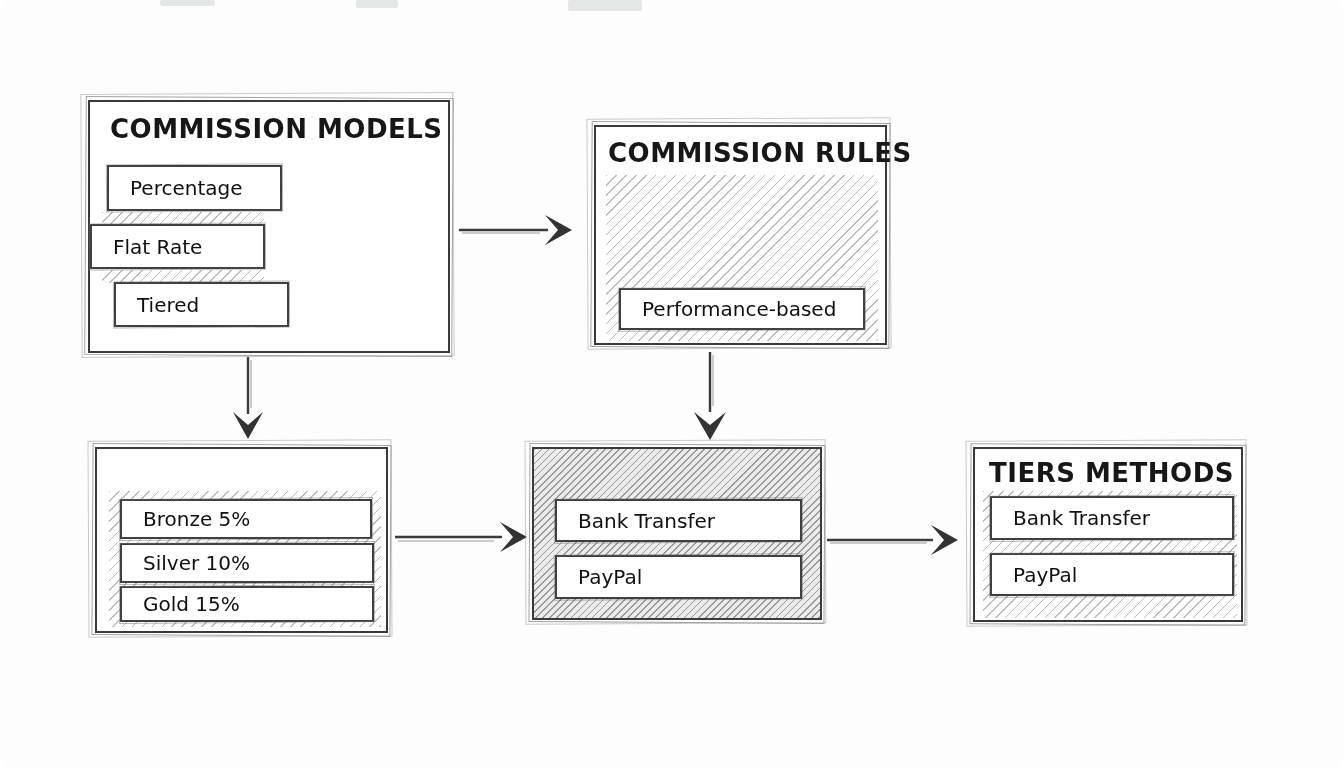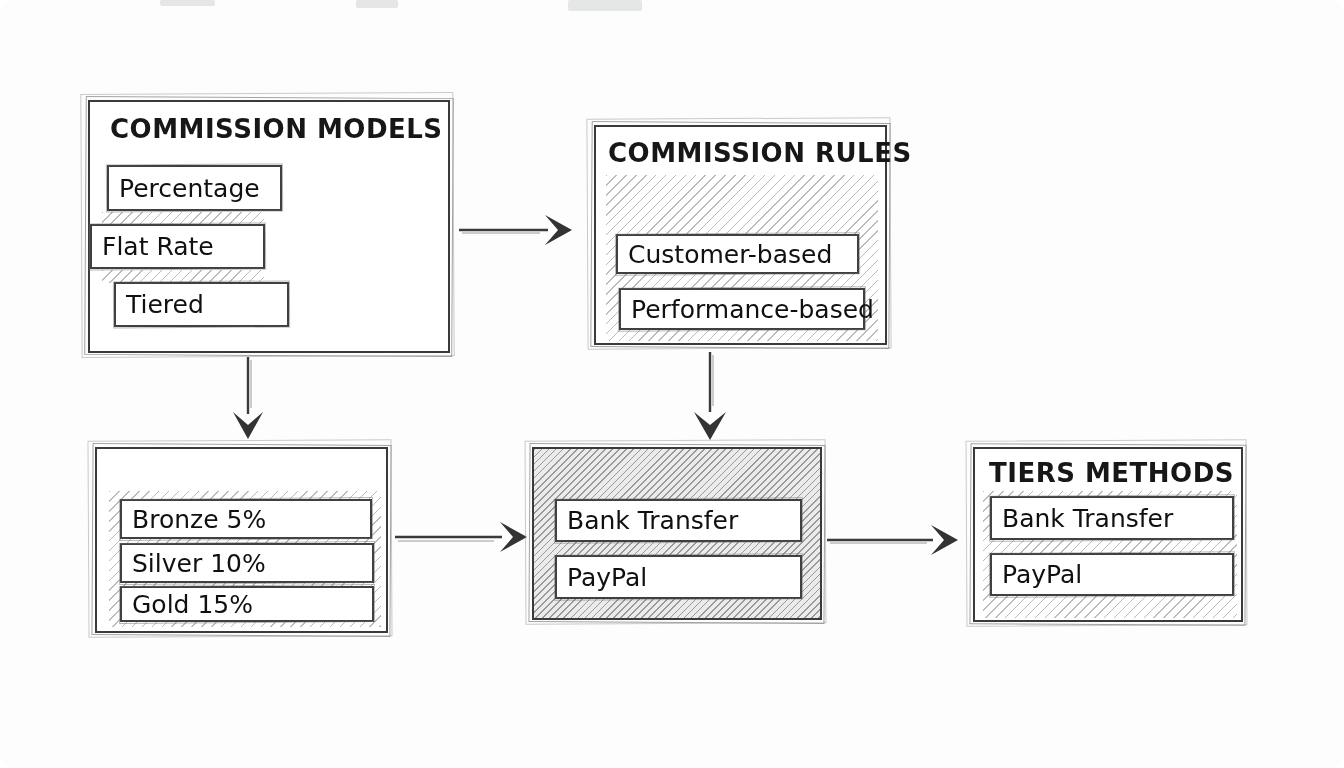--- a/index.html
+++ b/index.html
@@ -29,22 +29,22 @@
     position:absolute; left:20px; top:12px;
     font-size:26px; font-weight:700; letter-spacing:.5px;
     color:#171717; white-space:nowrap;
   }
 
   
   .item {
     position:absolute; background:#ffffff;
     border:2px solid #404040;
     display:flex; align-items:center;
-    padding-left:10px;
-    font-size:25px; color:#101010; white-space:nowrap;
+    padding-left:21px;
+    font-size:20px; color:#101010; white-space:nowrap;
   }
   .item::before {
     content:''; position:absolute; inset:-3px;
     border:1px solid rgba(110,110,110,.5);
     transform:rotate(-.4deg); pointer-events:none;
   }
 
   
   .hatch-light {
     background-image:repeating-linear-gradient(135deg,
@@ -112,21 +112,20 @@
     <div class="item" style="left:17px; top:63px;  width:175px; height:46px;">Percentage</div>
     <div class="item" style="left:0; top:122px; width:175px; height:45px;">Flat Rate</div>
     <div class="item" style="left:24px; top:180px; width:175px; height:45px;">Tiered</div>
   </div>
 
   <div class="node" style="left:562px; top:125px; width:293px; height:220px;margin-left:32px;">
     <div class="node-title" style="left:12px; top:11px;">COMMISSION RULES</div>
 
     <div class="hatch-panel hatch-light" style="left:10px; top:48px; width:272px; height:166px;"></div>
 
-    <div class="item" style="left:20px; top:107px; width:243px; height:40px;">Customer-based</div>
     <div class="item" style="left:23px; top:161px; width:246px; height:42px;">Performance-based</div>
   </div>
 
   <div class="node" style="left:95px; top:447px; width:293px; height:186px;">
 
     <div class="hatch-panel hatch-light" style="left:12px; top:42px; width:272px; height:136px;"></div>
 
     <div class="item" style="left:23px; top:50px;  width:252px; height:40px;">Bronze 5%</div>
     <div class="item" style="left:23px; top:94px;  width:254px; height:40px;">Silver 10%</div>
     <div class="item" style="left:23px; top:137px; width:254px; height:36px;">Gold 15%</div>

